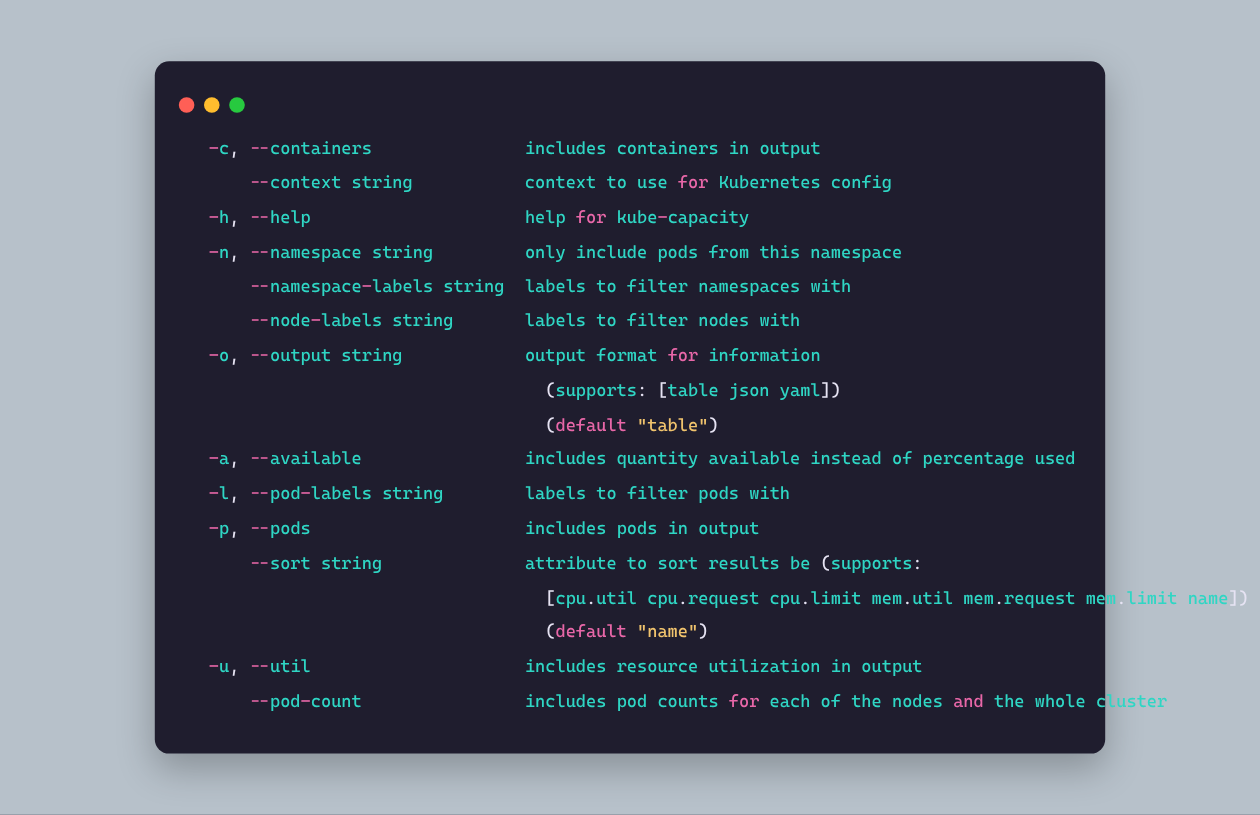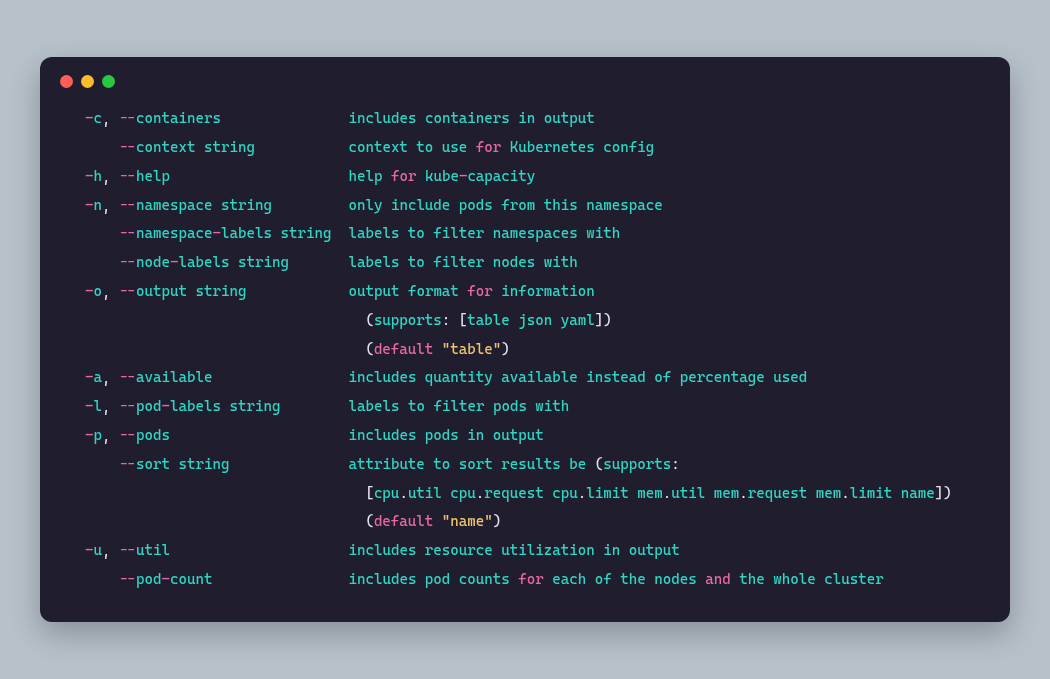--- a/index.html
+++ b/index.html
@@ -8,22 +8,22 @@
     display: flex;
     align-items: center;
     justify-content: center;
     min-height: 679px;
     width: 1050px;
     font-family: ui-monospace, "SF Mono", "Cascadia Code", Menlo, Consolas, monospace;
   }
   .terminal {
     background: #1f1d2e;
     border-radius: 12px;
-    width: 970px;
-    padding: 18px 0 28px 0;
+    width: 792px;
+    padding: 30px 0 28px 0;
     box-shadow: 0 12px 30px rgba(0,0,0,0.25);
   }
   .titlebar {
     display: flex;
     gap: 8px;
     padding: 0 20px 16px 20px;
   }
   .traffic-light {
     width: 13px;
     height: 13px;

